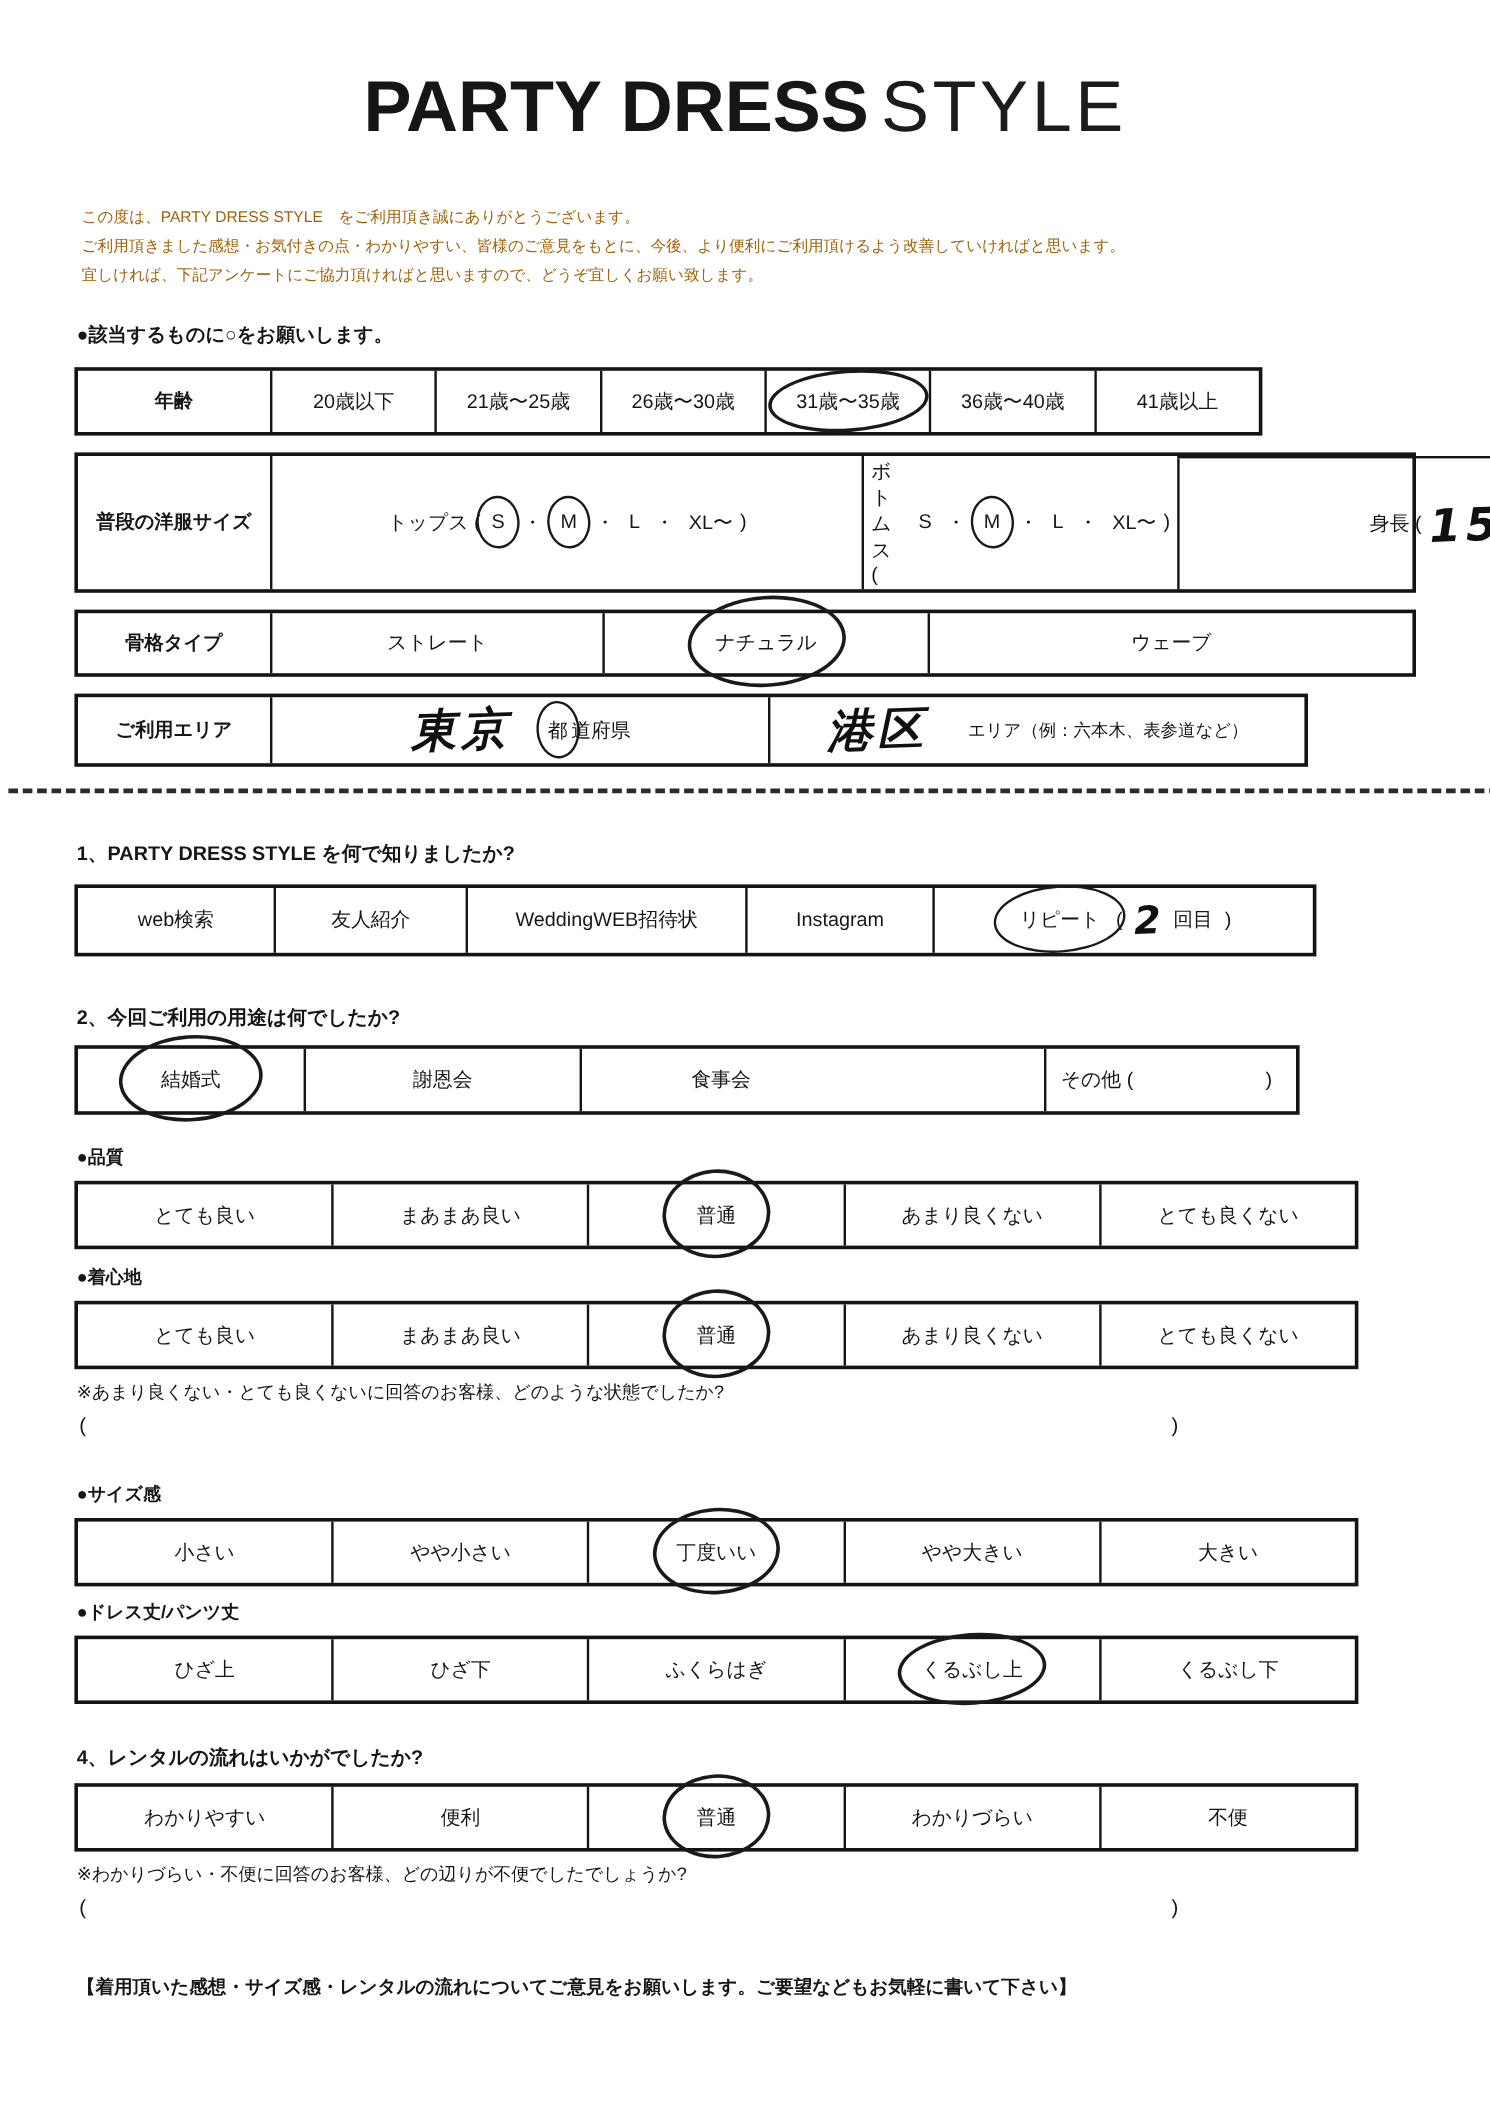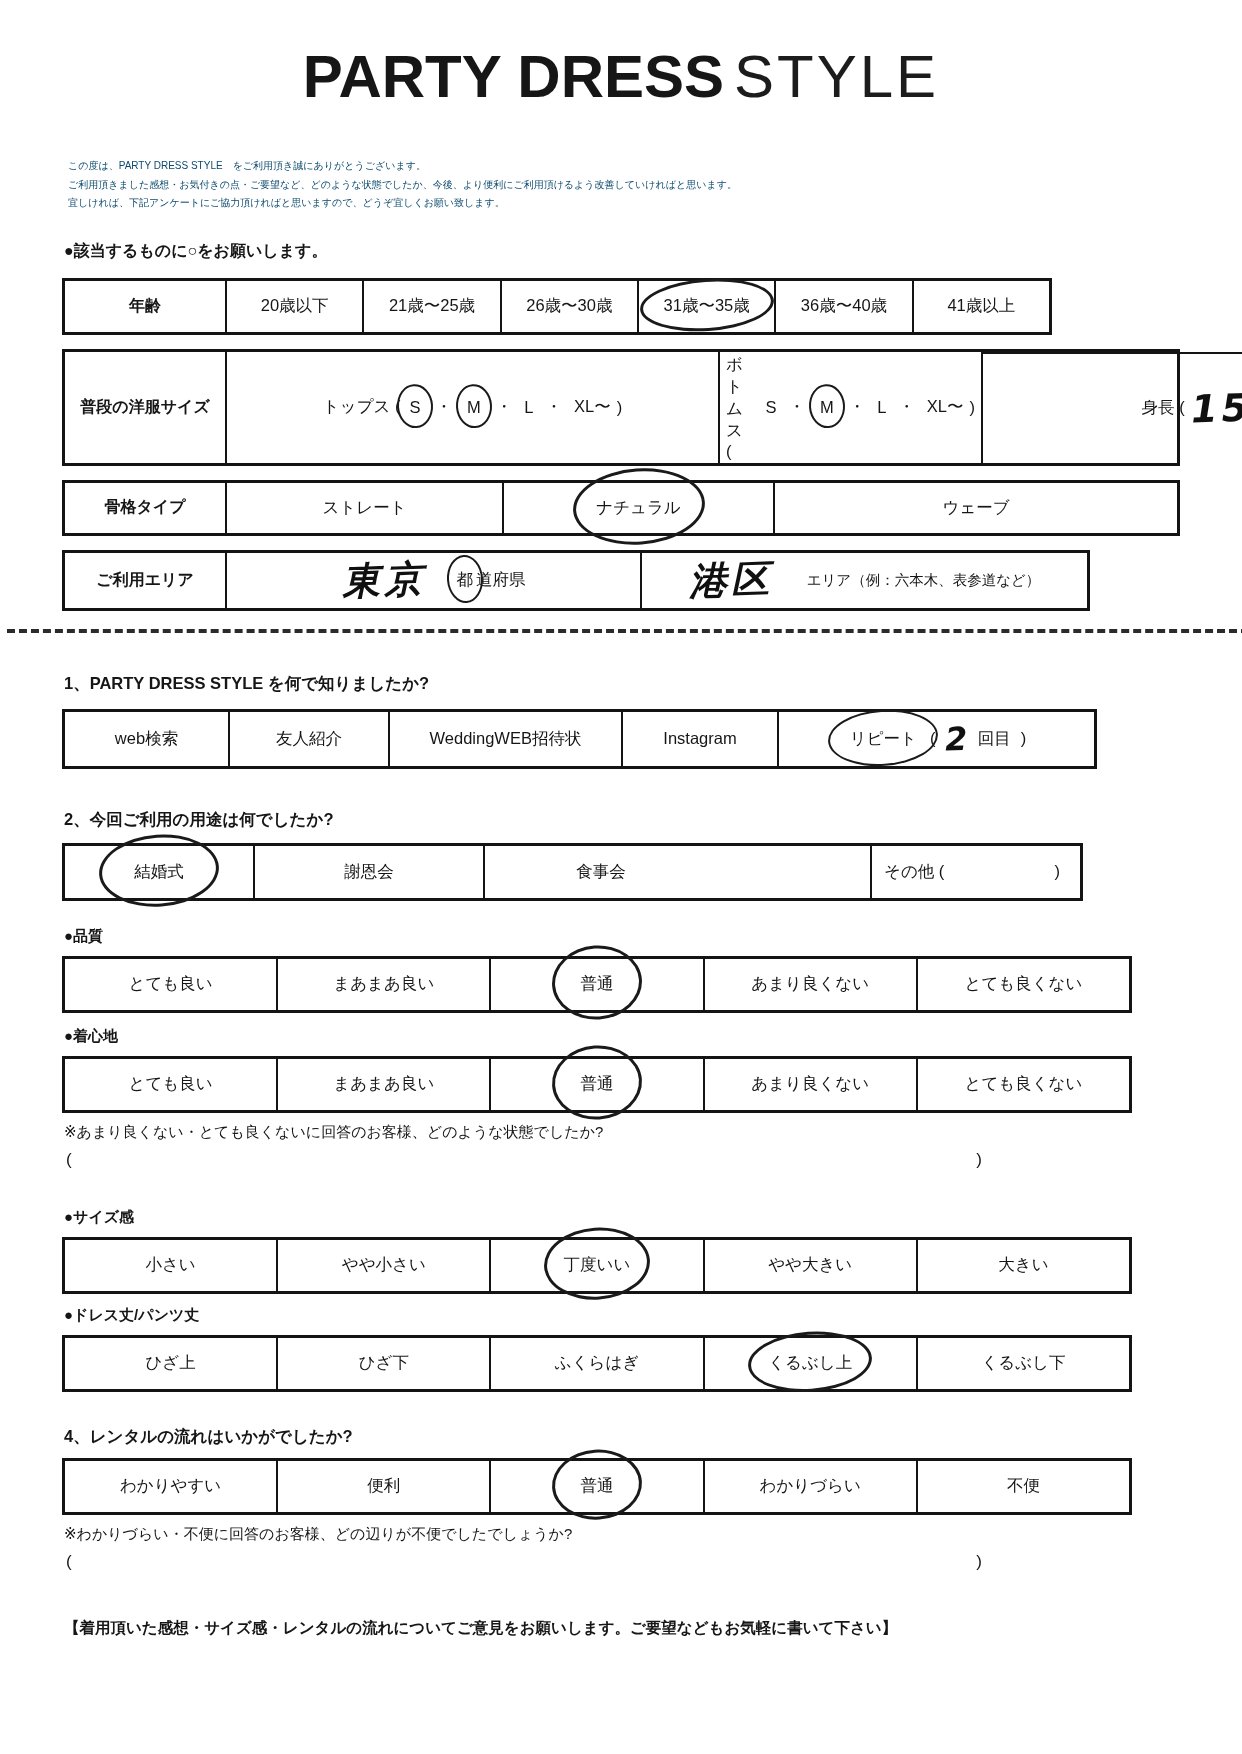--- a/index.html
+++ b/index.html
@@ -4,26 +4,26 @@
 <style>
   html,body{margin:0;padding:0}
   body{
     width:1242px;height:1754px;background:#ffffff;color:#161616;
     font-family:"Liberation Sans","DejaVu Sans",sans-serif;
     position:relative;overflow:hidden;
   }
   .content{padding-left:62px;width:1118px}
 
   
-  .title-wrap{padding-top:42px;text-align:center}
+  .title-wrap{padding-top:54px;text-align:center}
   .t-bold{font-weight:bold;font-size:60px;letter-spacing:0px}
   .t-light{font-weight:normal;font-size:60px;letter-spacing:3px;color:#1c1c1c;margin-left:10px}
 
   
-  .intro{margin:46px 0 0 6px;font-size:10px;line-height:1.85;color:#0c4a6e}
+  .intro{margin:46px 0 0 6px;font-size:13px;line-height:1.85;color:#a16207}
   .instruction{margin:28px 0 0 2px;font-size:16px;font-weight:bold}
 
   
   .tbl{display:flex;border:3px solid #141414;background:#fff;min-height:56px;position:relative;box-sizing:border-box}
   .cell{position:relative;display:flex;align-items:center;justify-content:center;border-left:2px solid #141414;font-size:16.5px;box-sizing:border-box;overflow:visible;gap:6px;padding:2px 6px}
   .tbl > .cell:first-child{border-left:none}
   .tbl > .opts:first-child > .cell:first-child{border-left:none}
   .opts{display:flex;flex:1}
   .opts .cell{flex:1}
   .label-cell{flex:0 0 160px;font-weight:bold;font-size:16px}
@@ -118,21 +118,21 @@
 <body>
 
 <div class="content">
 
   <div class="title-wrap">
     <span class="t-bold">PARTY DRESS</span><span class="t-light">STYLE</span>
   </div>
 
   <p class="intro">
     <span>この度は、PARTY DRESS STYLE　をご利用頂き誠にありがとうございます。</span><br>
-    <span>ご利用頂きました感想・お気付きの点・ご要望など、どのような状態でしたか、今後、より便利にご利用頂けるよう改善していければと思います。</span><br>
+    <span>ご利用頂きました感想・お気付きの点・わかりやすい、皆様のご意見をもとに、今後、より便利にご利用頂けるよう改善していければと思います。</span><br>
     <span>宜しければ、下記アンケートにご協力頂ければと思いますので、どうぞ宜しくお願い致します。</span>
   </p>
 
   <p class="instruction">●該当するものに○をお願いします。</p>
 
   <div class="tbl age-tbl">
     <div class="cell label-cell">年齢</div>
     <div class="opts">
         <div class="cell">
           <span>20歳以下</span>

